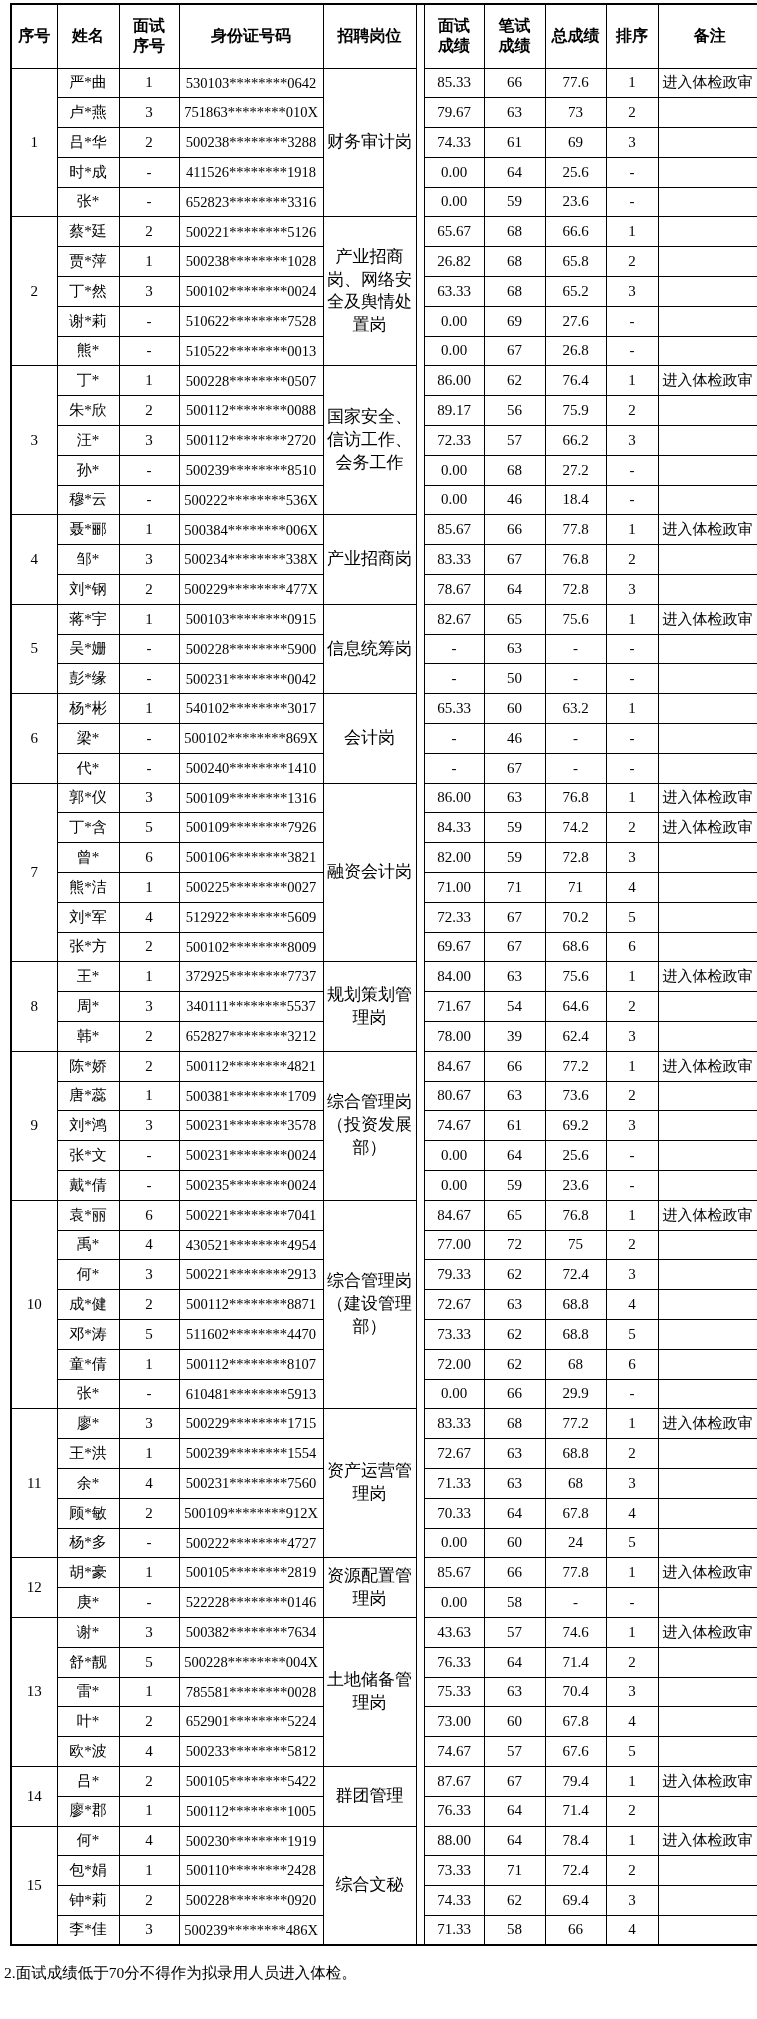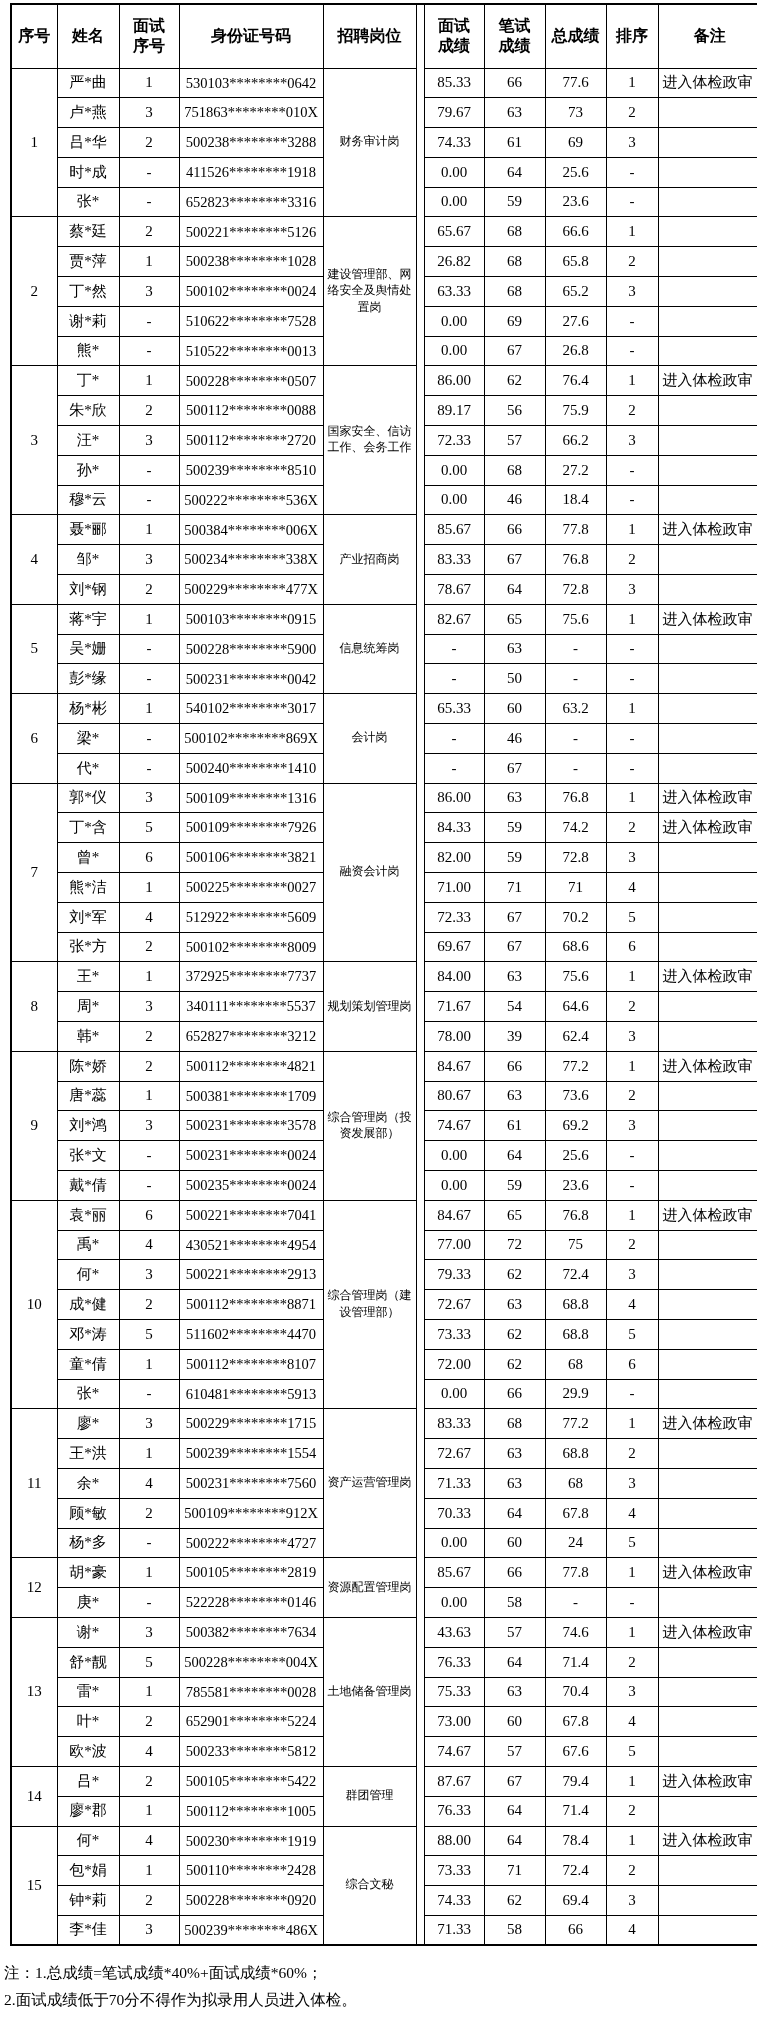--- a/index.html
+++ b/index.html
@@ -40,21 +40,21 @@
   thead tr { height: 64px; }
   th {
     font-weight: bold;
     font-size: 16px;
     line-height: 1.25;
     white-space: pre-line;
   }
   tbody tr { height: 29.8px; }
   td { font-size: 15px; line-height: 1.15; }
   td.cell-id { font-size: 14.5px; letter-spacing: 0; }
-  td.cell-pos { font-size: 12px; line-height: 1.35; padding: 1px 2px; font-family: Liberation Mono, monospace; }
+  td.cell-pos { font-size: 17px; line-height: 1.35; padding: 1px 2px; }
   td.cell-remark { text-align: left; padding-left: 4px; font-size: 15px; }
   th.gap, td.gap { border-left: none; border-right: none; border-top: none; border-bottom: none; }
   
 
   .notes {
     margin: 14px 0 0 4px;
     font-size: 15.5px;
     line-height: 1.7;
     color: #000;
   }
@@ -152,21 +152,21 @@
           <td class="cell-wri">59</td>
           <td class="cell-tot">23.6</td>
           <td class="cell-rank">-</td>
           <td class="cell-remark"></td>
         </tr>
         <tr>
           <td class="cell-seq" rowspan="5">2</td>
           <td class="cell-name">蔡*廷</td>
           <td class="cell-no">2</td>
           <td class="cell-id">500221********5126</td>
-          <td class="cell-pos" rowspan="5">建设管理部、网络安全及舆情处置岗</td>
+          <td class="cell-pos" rowspan="5">产业招商岗、网络安全及舆情处置岗</td>
           <td class="gap"></td>
           <td class="cell-int">65.67</td>
           <td class="cell-wri">68</td>
           <td class="cell-tot">66.6</td>
           <td class="cell-rank">1</td>
           <td class="cell-remark"></td>
         </tr>
         <tr>
           <td class="cell-name">贾*萍</td>
           <td class="cell-no">1</td>
@@ -817,16 +817,15 @@
           <td class="cell-int">71.33</td>
           <td class="cell-wri">58</td>
           <td class="cell-tot">66</td>
           <td class="cell-rank">4</td>
           <td class="cell-remark"></td>
         </tr>
       </tbody>
   </table>
 
   <div class="notes">
-    <div>注：1.总成绩=笔试成绩*40%+面试成绩*60%；</div>
     <div>2.面试成绩低于70分不得作为拟录用人员进入体检。</div>
   </div>
 </div>
 
 </body></html>

